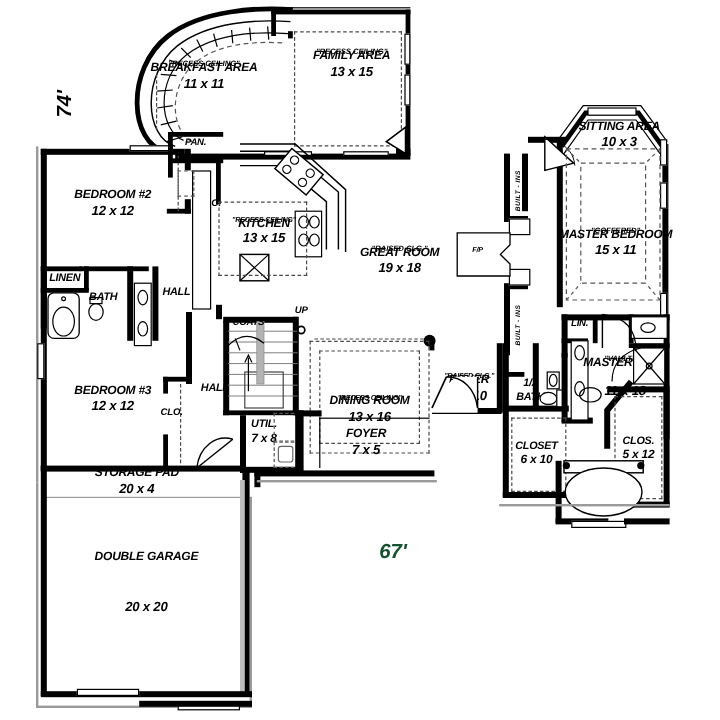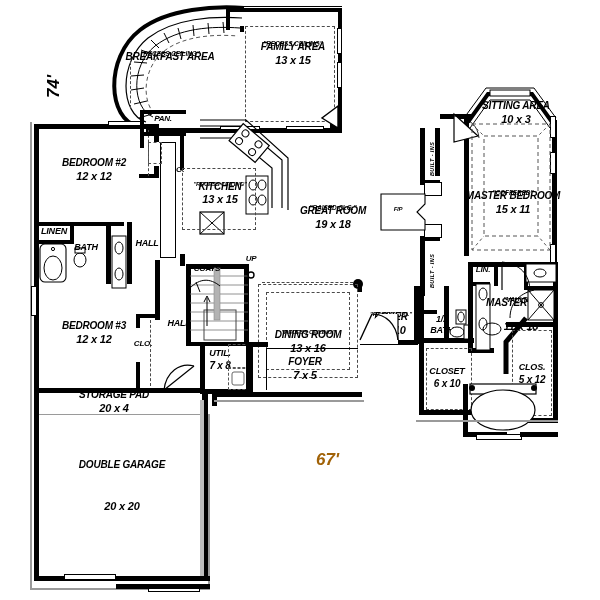--- a/index.html
+++ b/index.html
@@ -28,21 +28,21 @@
   .dim{font-size:11px;}
   .dim10{font-size:10px;}
   .ceil{font-size:6.5px;letter-spacing:-.1px;}
   .ceil6{font-size:6px;}
   .tiny{font-size:6px;font-style:italic;font-weight:bold;}
   .vert{position:absolute;font-size:5.5px;font-style:italic;font-weight:bold;
         color:#000;white-space:nowrap;transform-origin:0 0;
         transform:rotate(-90deg);letter-spacing:.4px;}
   .rot74{position:absolute;font-size:17px;font-weight:bold;font-style:italic;
          color:#000;transform-origin:0 0;transform:rotate(-90deg);}
-  .big{position:absolute;font-size:17px;font-weight:bold;font-style:italic;color:#a16207;}
+  .big{position:absolute;font-size:17px;font-weight:bold;font-style:italic;color:#14532d;}
   svg{position:absolute;overflow:visible;}
 </style>
 </head>
 <body>
 
 <div id="plan">
 
   <div class="rot74" style="left:44px;top:98px;">74'</div>
   <div class="big" style="left:316px;top:450px;">67'</div>
 
@@ -72,20 +72,21 @@
 
     <path d="M160,118 C141,108 141,70 163,52 C182,36 214,34 238,36" fill="none" stroke="#555" stroke-width="1" stroke-dasharray="4 3"></path>
   </svg>
 
   <div class="dashl" style="left:130px;top:62px;height:46px;"></div>
 
   <div class="lbl" style="left:100px;top:42px;width:140px;">
     <span class="ceil">"RECESS CEILING"</span>
   </div>
   <div class="lbl nm" style="left:100px;top:51px;width:140px;">BREAKFAST AREA</div>
+  <div class="lbl dim" style="left:100px;top:64px;width:140px;">11 x 11</div>
 
   <div class="w" style="left:226px;top:8px;width:116px;height:4px;"></div>
   <div class="w" style="left:226px;top:8px;width:4px;height:22px;"></div>
   <div class="wl" style="left:226px;top:6px;width:116px;height:1px;"></div>
   <div class="w" style="left:338px;top:8px;width:4px;height:122px;"></div>
   <div class="box" style="left:337px;top:28px;width:5px;height:26px;"></div>
   <div class="box" style="left:337px;top:62px;width:5px;height:26px;"></div>
   <div class="w" style="left:240px;top:26px;width:4px;height:6px;"></div>
   <div class="dash" style="left:245px;top:26px;width:90px;height:96px;"></div>
 

